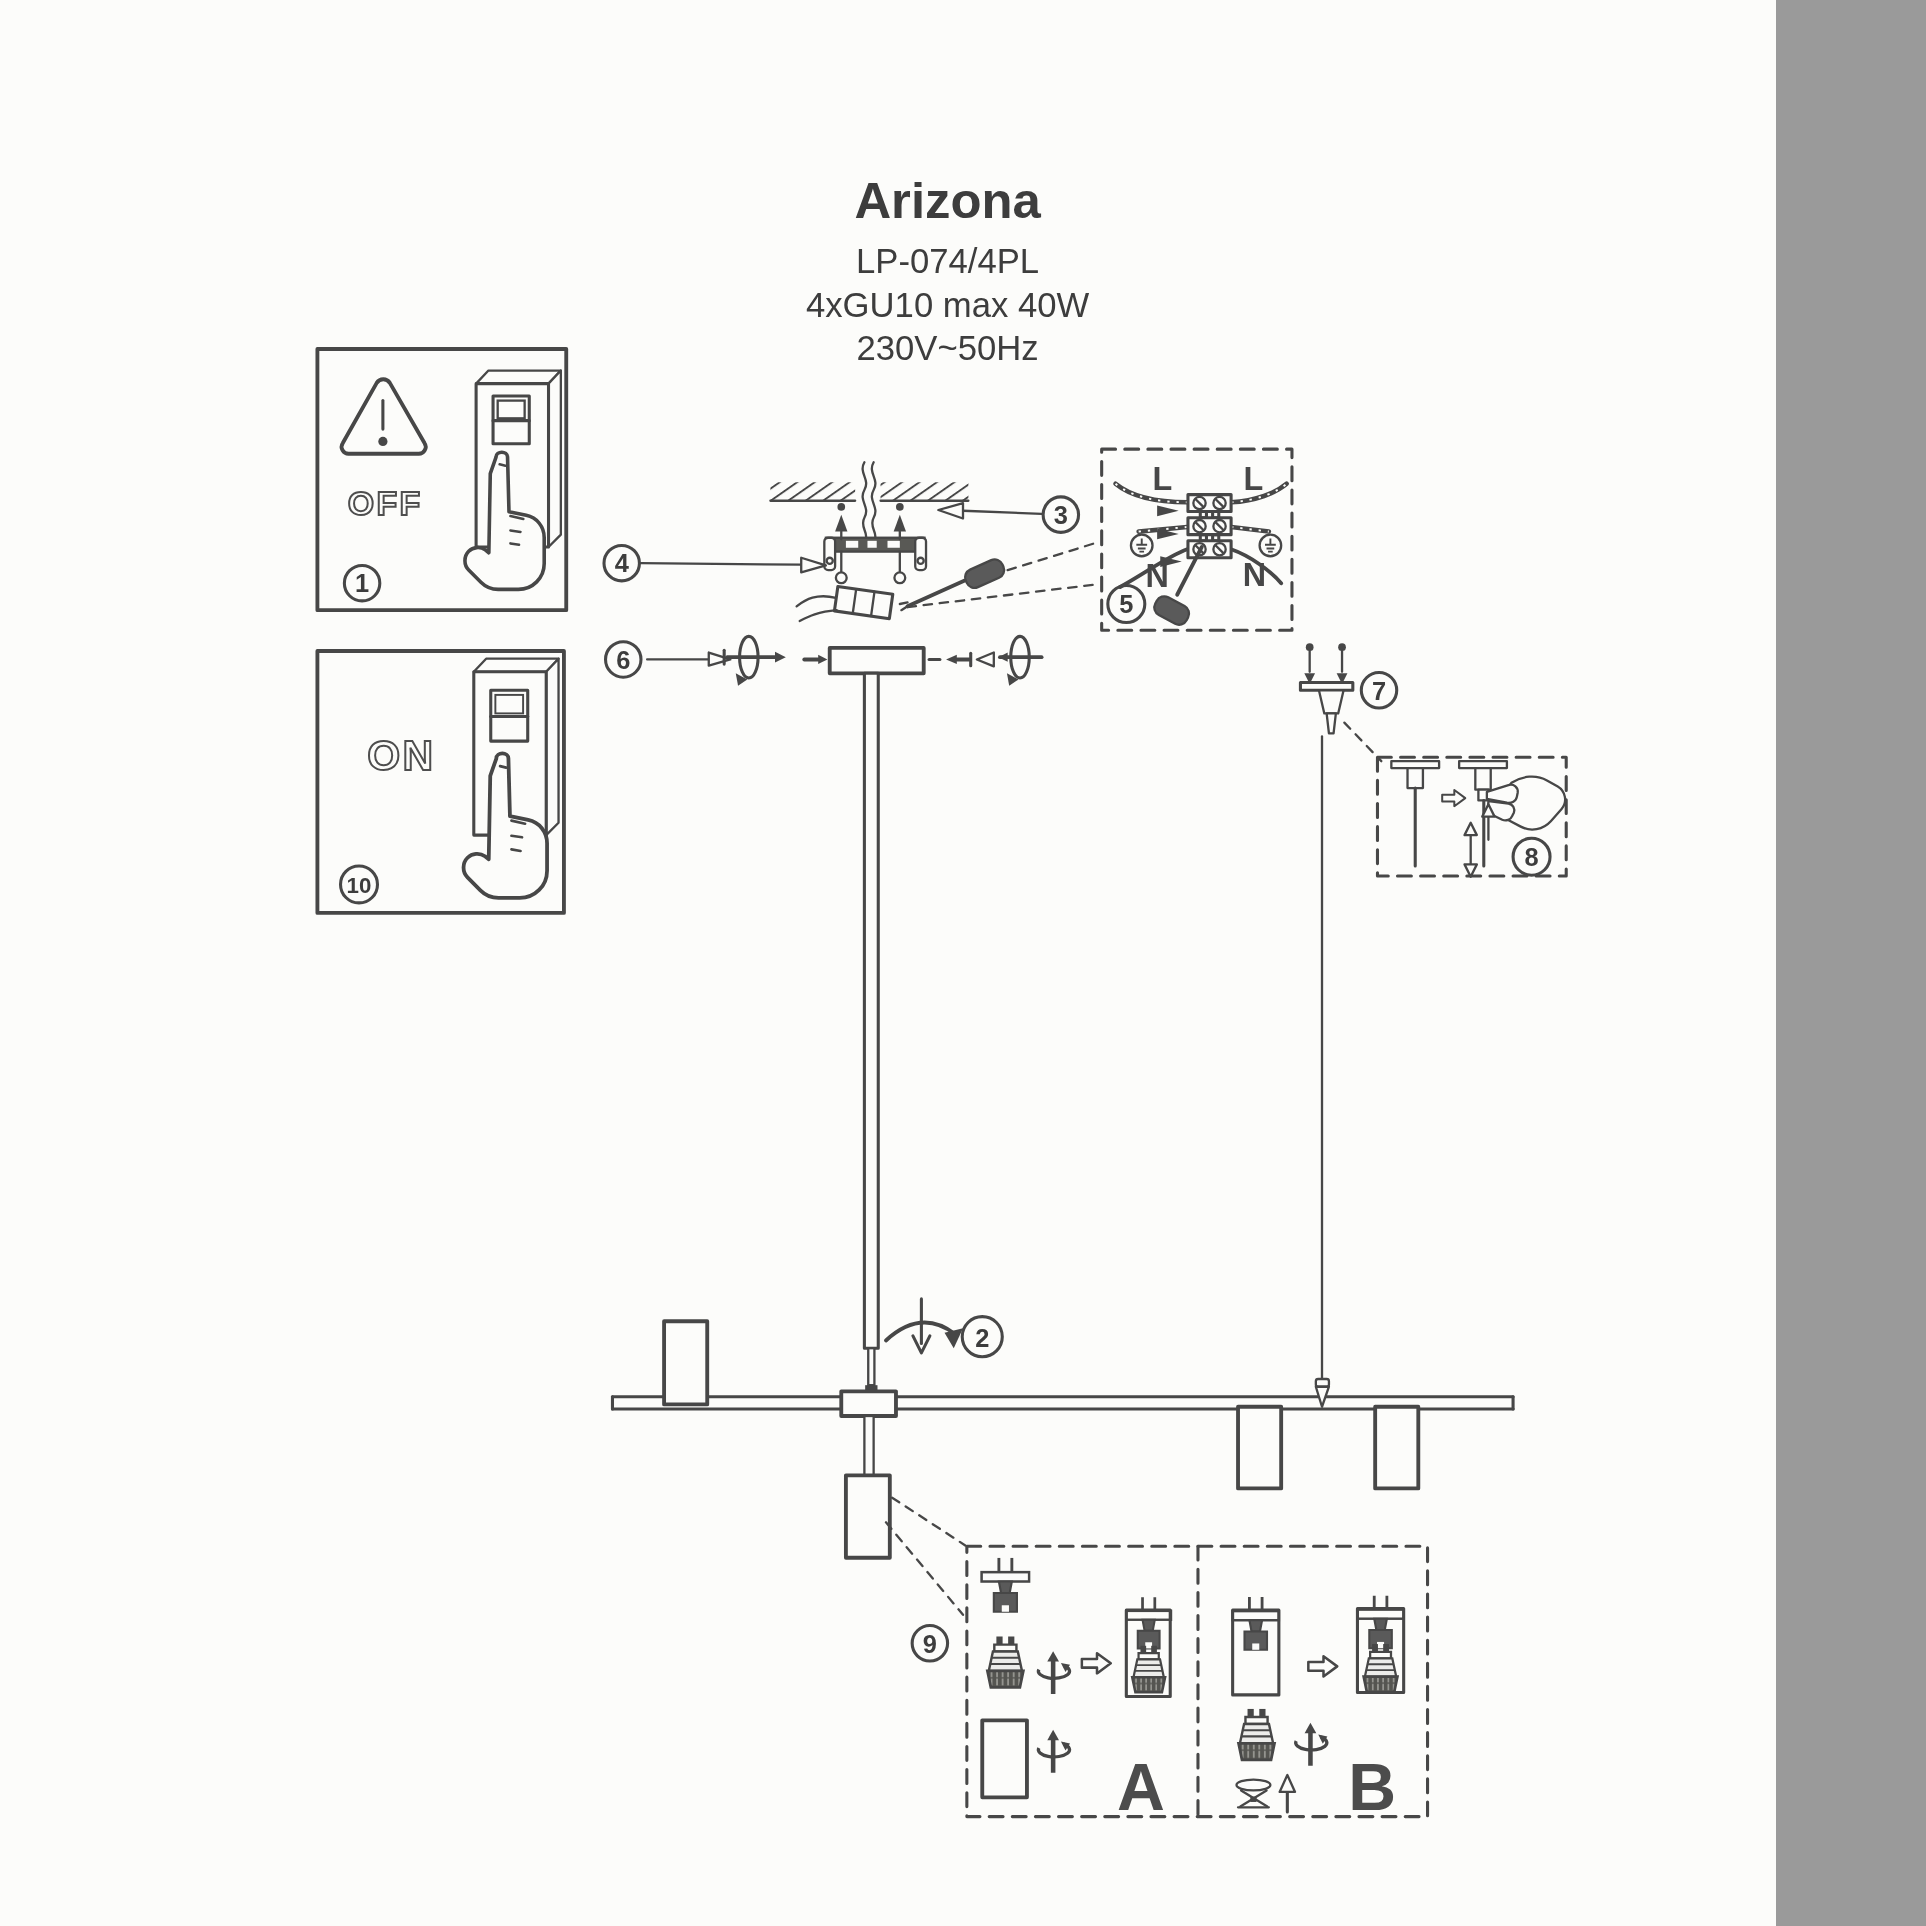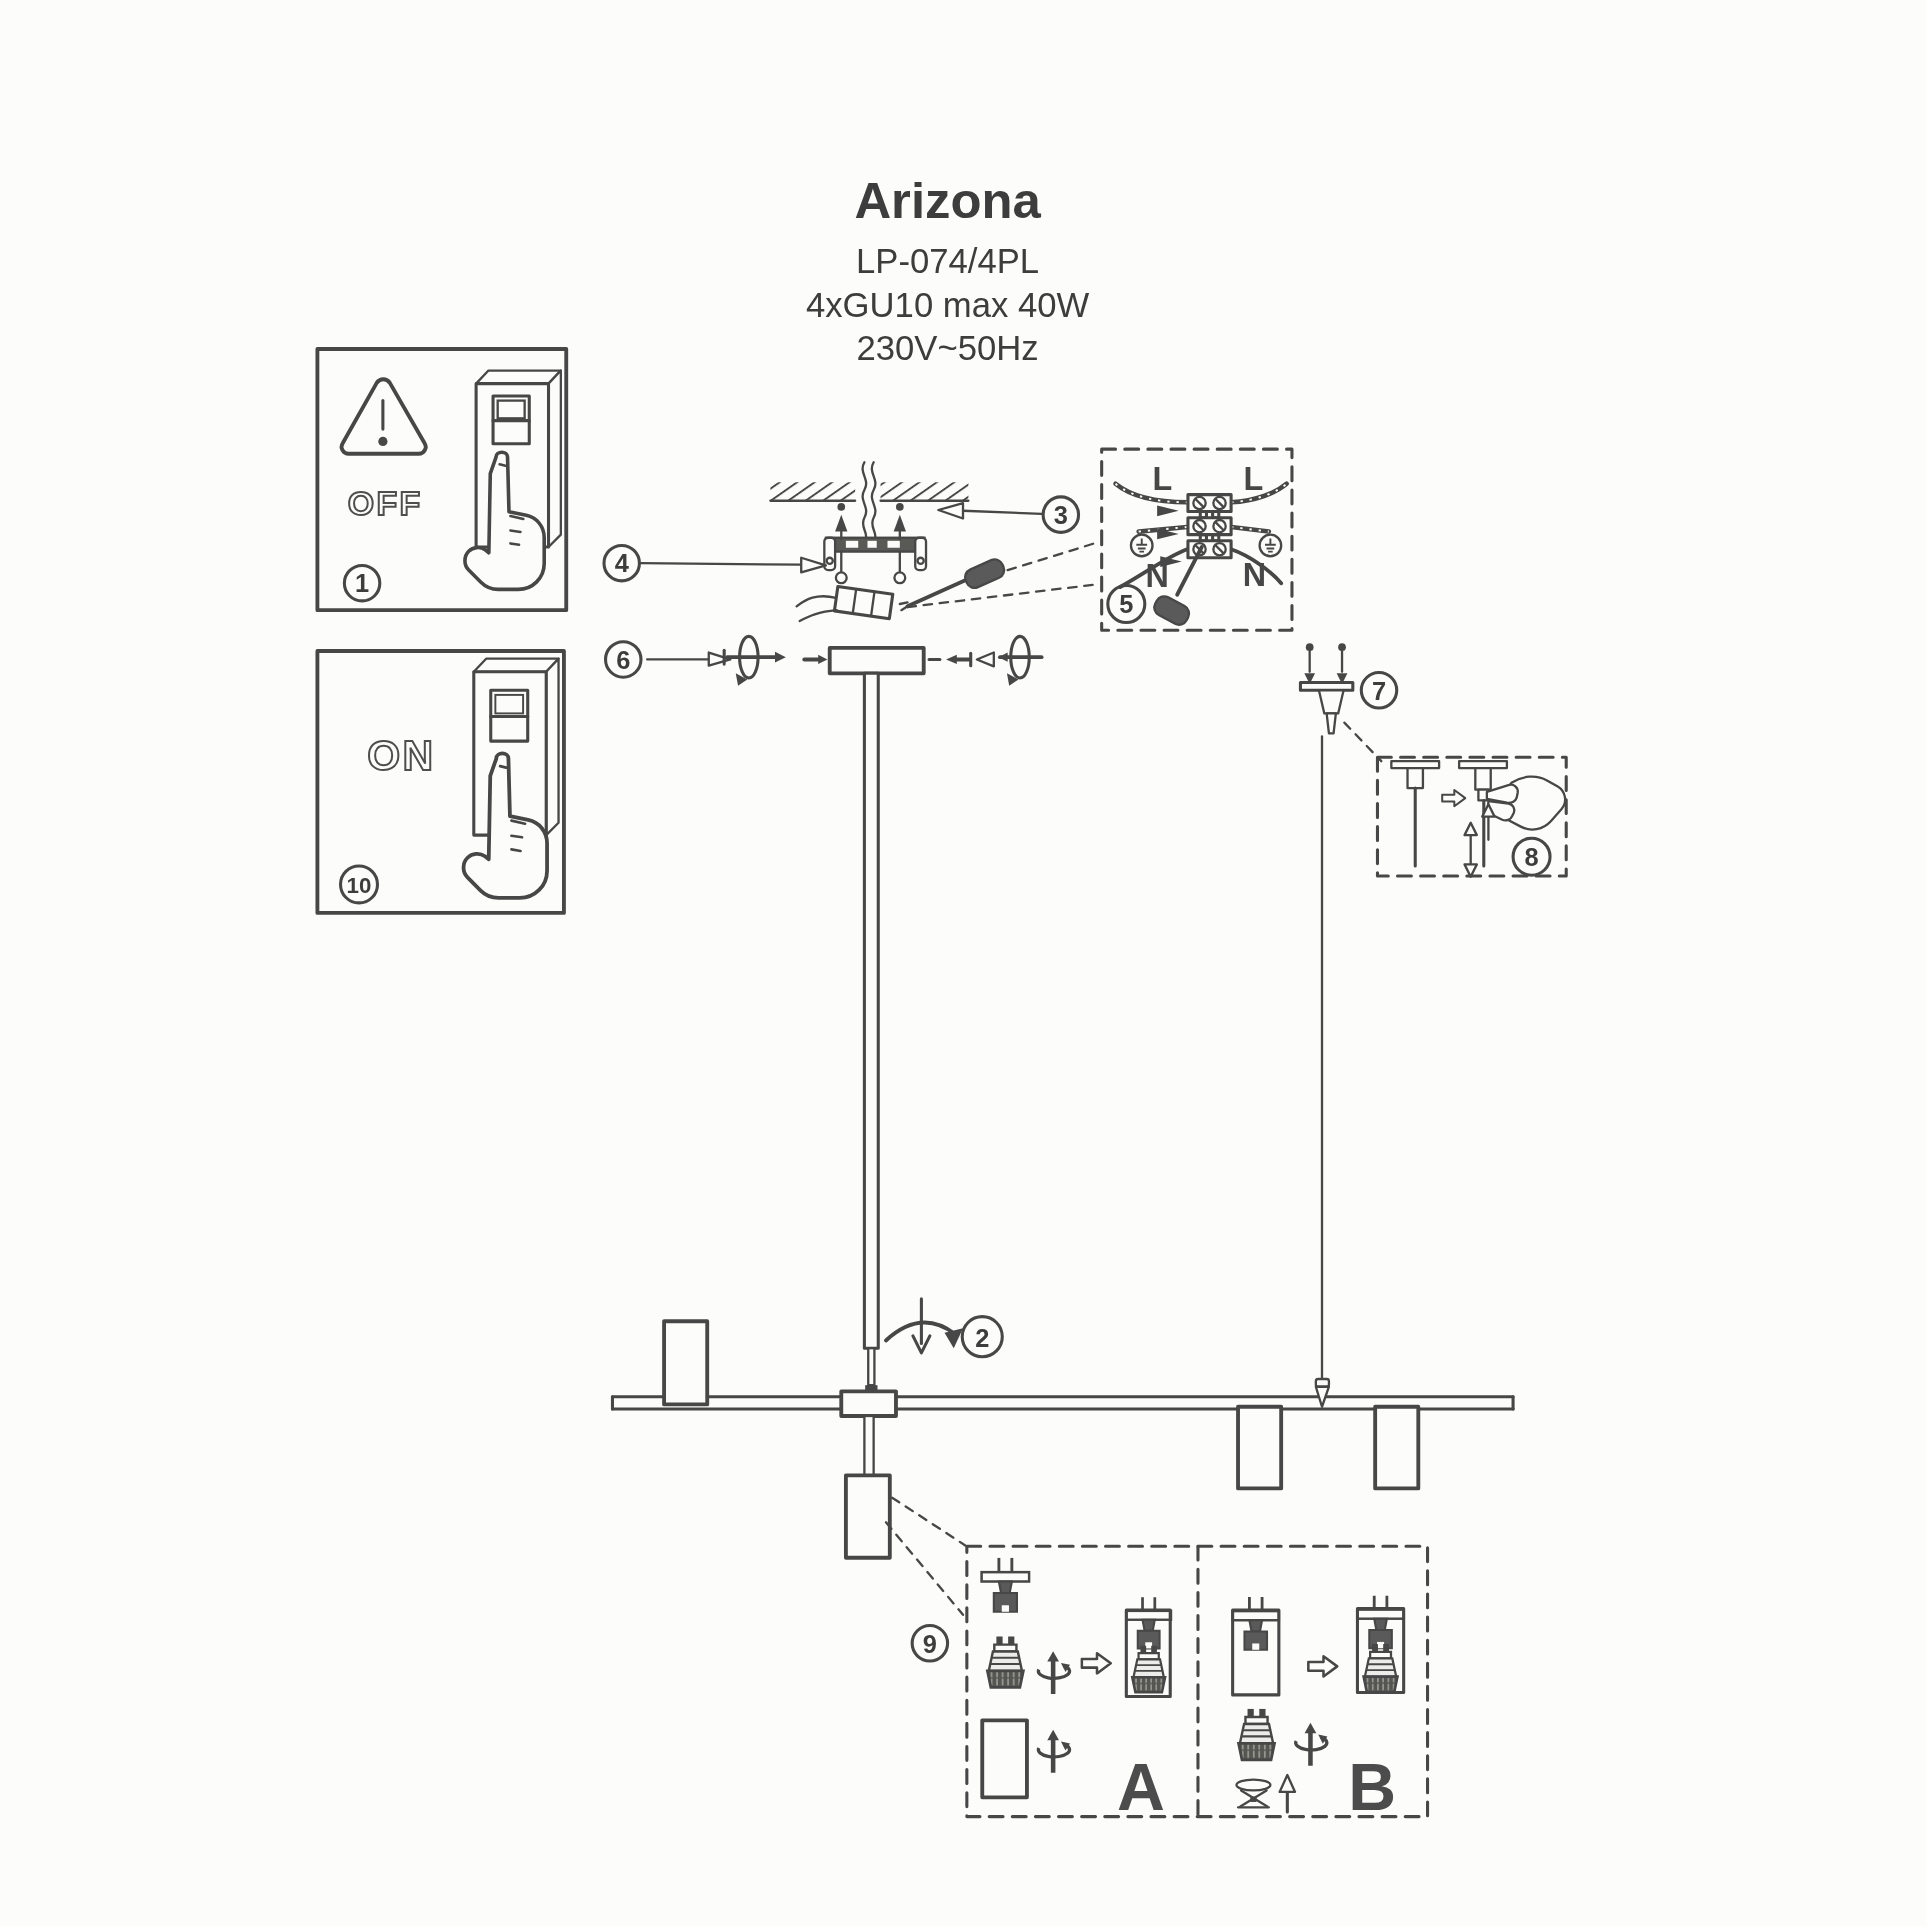--- a/index.html
+++ b/index.html
@@ -1,18 +1,18 @@
 <!DOCTYPE html>
 <html style="--ink: #474747; --paper: #fcfcfa;font-size:12.3px"><head>
 <meta charset="utf-8">
 <style>
   :root{ --ink:#474747; --paper:#fcfcfa; }
   html,body{margin:0;padding:0;background:#9a9a9a;}
   .sheet{
-    position:relative; width:1926px; height:1926px;
+    position:relative; width:1776px; height:1926px;
     background:var(--paper);
     font-family:"Liberation Sans", sans-serif;
     overflow:hidden;
   }
   svg{position:absolute;left:0;top:0;}
   .ln{fill:none;stroke:var(--ink);stroke-width:4;stroke-linecap:round;stroke-linejoin:round;}
   .ln3{stroke-width:3;}
   .ln5{stroke-width:5;}
   .ln6{stroke-width:6;}
   .fillpaper{fill:var(--paper);}

